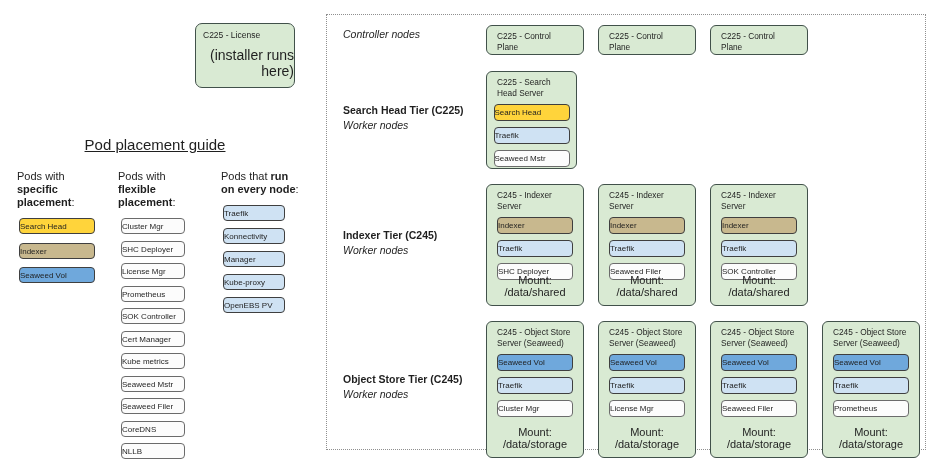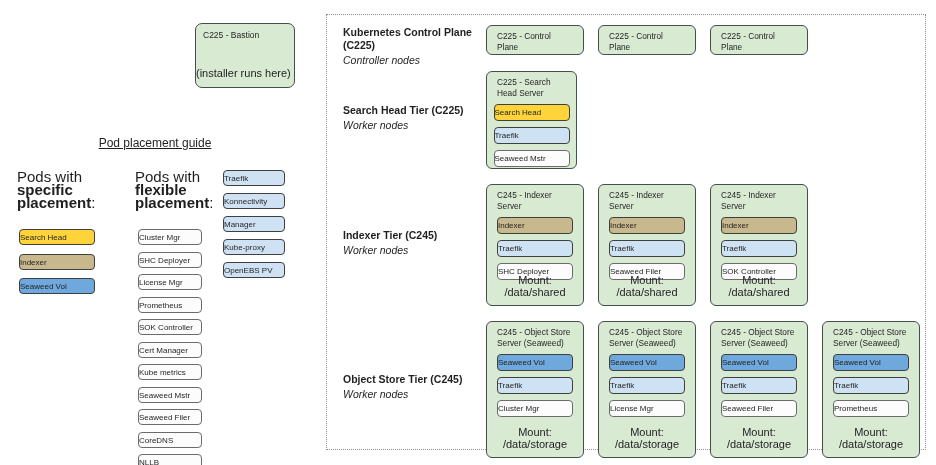--- a/index.html
+++ b/index.html
@@ -6,31 +6,31 @@
   body{
     width:936px;height:465px;position:relative;background:#ffffff;
     font-family:"Liberation Sans", sans-serif;color:#1f1f1f;overflow:hidden;
   }
   
   .bastion{
     position:absolute;left:195px;top:23px;width:100px;height:65px;
     background:var(--node_green);border:1.2px solid #41514a;border-radius:7px;
     box-sizing:border-box;padding:6px 7px;font-size:8.5px;
   }
-  .bastion-note{position:absolute;left:0;right:0;bottom:8px;text-align:left;font-size:11px;}
+  .bastion-note{position:absolute;left:0;right:0;bottom:8px;text-align:right;font-size:14px;}
   
   .guide-title{
     position:absolute;left:35px;top:136px;width:240px;text-align:center;
-    font-size:12px;text-decoration:underline;
+    font-size:15px;text-decoration:underline;
   }
   .guide-col{position:absolute;top:170px;}
   .col-0{left:17px;width:84px;}
-  .col-1{left:135px;width:82px;}
+  .col-1{left:118px;width:82px;}
   .col-2{left:221px;width:82px;}
-  .guide-head{font-size:15px;line-height:13px;margin-bottom:20px;}
+  .guide-head{font-size:11px;line-height:13px;margin-bottom:9px;}
   .guide-head b{font-weight:700;}
   .chip{
     display:block;height:16px;line-height:15px;text-align:left;
     font-size:8px;border:1px solid #3f3f3f;border-radius:4px;
     box-sizing:border-box;background:#fff;overflow:hidden;white-space:nowrap;
   }
   .col-0 .chip{width:76px;margin:0 0 8.5px 2px;}
   .col-1 .chip{width:64px;margin:0 0 6.5px 3px;}
   .col-2 .chip{width:62px;margin:0 0 7px 2px;}
   .chip.yellow{background:var(--pod_yellow);}
@@ -66,21 +66,21 @@
   .tier-3 .node{width:98px;height:137px;}
   .node-title{font-size:8.3px;line-height:10.5px;}
   .pods{position:absolute;left:0;right:0;top:32px;display:flex;flex-direction:column;align-items:center;gap:6px;}
   .pods .chip{width:76px;height:17px;line-height:16px;margin:0;}
   .mount{position:absolute;left:0;right:0;bottom:7px;text-align:center;font-size:11px;}
 </style>
 </head>
 <body>
 
 <div class="bastion">
-  <div>C225 - Bastion</div>
+  <div>C225 - License</div>
   <div class="bastion-note">(installer runs here)</div>
 </div>
 
 <div class="guide-title">Pod placement guide</div>
 
 <div id="guide-columns">
     <div class="guide-col col-0">
       <div class="guide-head"><span>Pods with </span><b>specific placement</b><span>:</span></div>
       <div class="chip yellow">Search Head</div>
       <div class="chip tan">Indexer</div>
@@ -94,33 +94,33 @@
       <div class="chip plain">Prometheus</div>
       <div class="chip plain">SOK Controller</div>
       <div class="chip plain">Cert Manager</div>
       <div class="chip plain">Kube metrics</div>
       <div class="chip plain">Seaweed Mstr</div>
       <div class="chip plain">Seaweed Filer</div>
       <div class="chip plain">CoreDNS</div>
       <div class="chip plain">NLLB</div>
     </div>
     <div class="guide-col col-2">
+      <div class="guide-head"><span>Pods that </span><b>run on every node</b><span>:</span></div>
       <div class="chip lightblue">Traefik</div>
       <div class="chip lightblue">Konnectivity</div>
       <div class="chip lightblue">Manager</div>
       <div class="chip lightblue">Kube-proxy</div>
       <div class="chip lightblue">OpenEBS PV</div>
     </div>
   </div>
 
 <div class="cluster">
   <div id="cluster-tiers">
       <div class="tier tier-0">
         <div class="tier-label">
-          <div class="tier-name">Kubernetes Control Plane (C225)</div>
           <div class="tier-nodetype">Controller nodes</div>
         </div>
         <div class="nodes">
           <div class="node">
             <div class="node-title">C225 - Control Plane</div>
           </div>
           <div class="node">
             <div class="node-title">C225 - Control Plane</div>
           </div>
           <div class="node">

